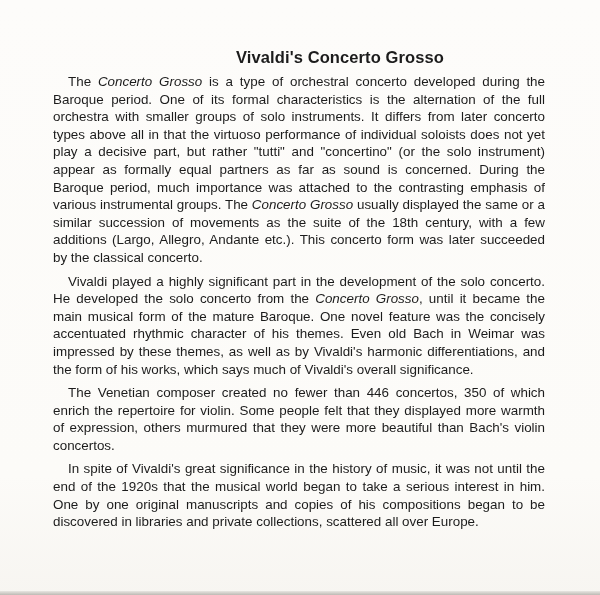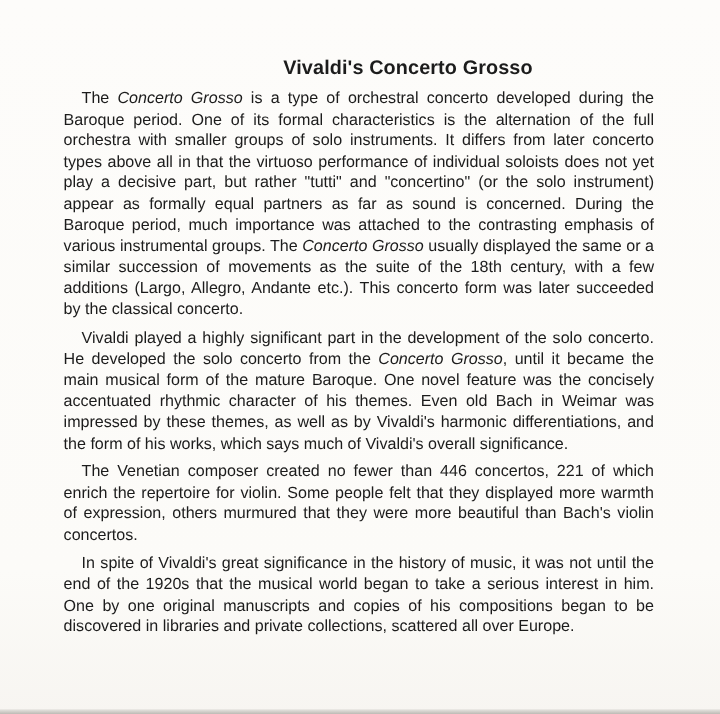--- a/index.html
+++ b/index.html
@@ -39,21 +39,21 @@
   <div class="title">Vivaldi's Concerto Grosso</div>
 
   <div class="content">
     <p>
       <span>The </span><em>Concerto Grosso</em><span> is a type of orchestral concerto developed during the Baroque period. One of its formal characteristics is the alternation of the full orchestra with smaller groups of solo instruments. It differs from later concerto types above all in that the virtuoso performance of individual soloists does not yet play a decisive part, but rather "tutti" and "concertino" (or the solo instrument) appear as formally equal partners as far as sound is concerned. During the Baroque period, much importance was attached to the contrasting emphasis of various instrumental groups. The </span><em>Concerto Grosso</em><span> usually displayed the same or a similar succession of movements as the suite of the 18th century, with a few additions (Largo, Allegro, Andante etc.). This concerto form was later succeeded by the classical concerto.</span>
     </p>
     <p>
       <span>Vivaldi played a highly significant part in the development of the solo concerto. He developed the solo concerto from the </span><em>Concerto Grosso</em><span>, until it became the main musical form of the mature Baroque. One novel feature was the concisely accentuated rhythmic character of his themes. Even old Bach in Weimar was impressed by these themes, as well as by Vivaldi's harmonic differentiations, and the form of his works, which says much of Vivaldi's overall significance.</span>
     </p>
     <p>
-      <span>The Venetian composer created no fewer than 446 concertos, 221 of which enrich the repertoire for violin. Some people felt that they displayed more warmth of expression, others murmured that they were more beautiful than Bach's violin concertos.</span>
+      <span>The Venetian composer created no fewer than 446 concertos, 350 of which enrich the repertoire for violin. Some people felt that they displayed more warmth of expression, others murmured that they were more beautiful than Bach's violin concertos.</span>
     </p>
     <p>
       <span>In spite of Vivaldi's great significance in the history of music, it was not until the end of the 1920s that the musical world began to take a serious interest in him. One by one original manuscripts and copies of his compositions began to be discovered in libraries and private collections, scattered all over Europe.</span>
     </p>
   </div>
 
   <div class="bottom-edge"></div>
 </div>
 
 </body></html>

